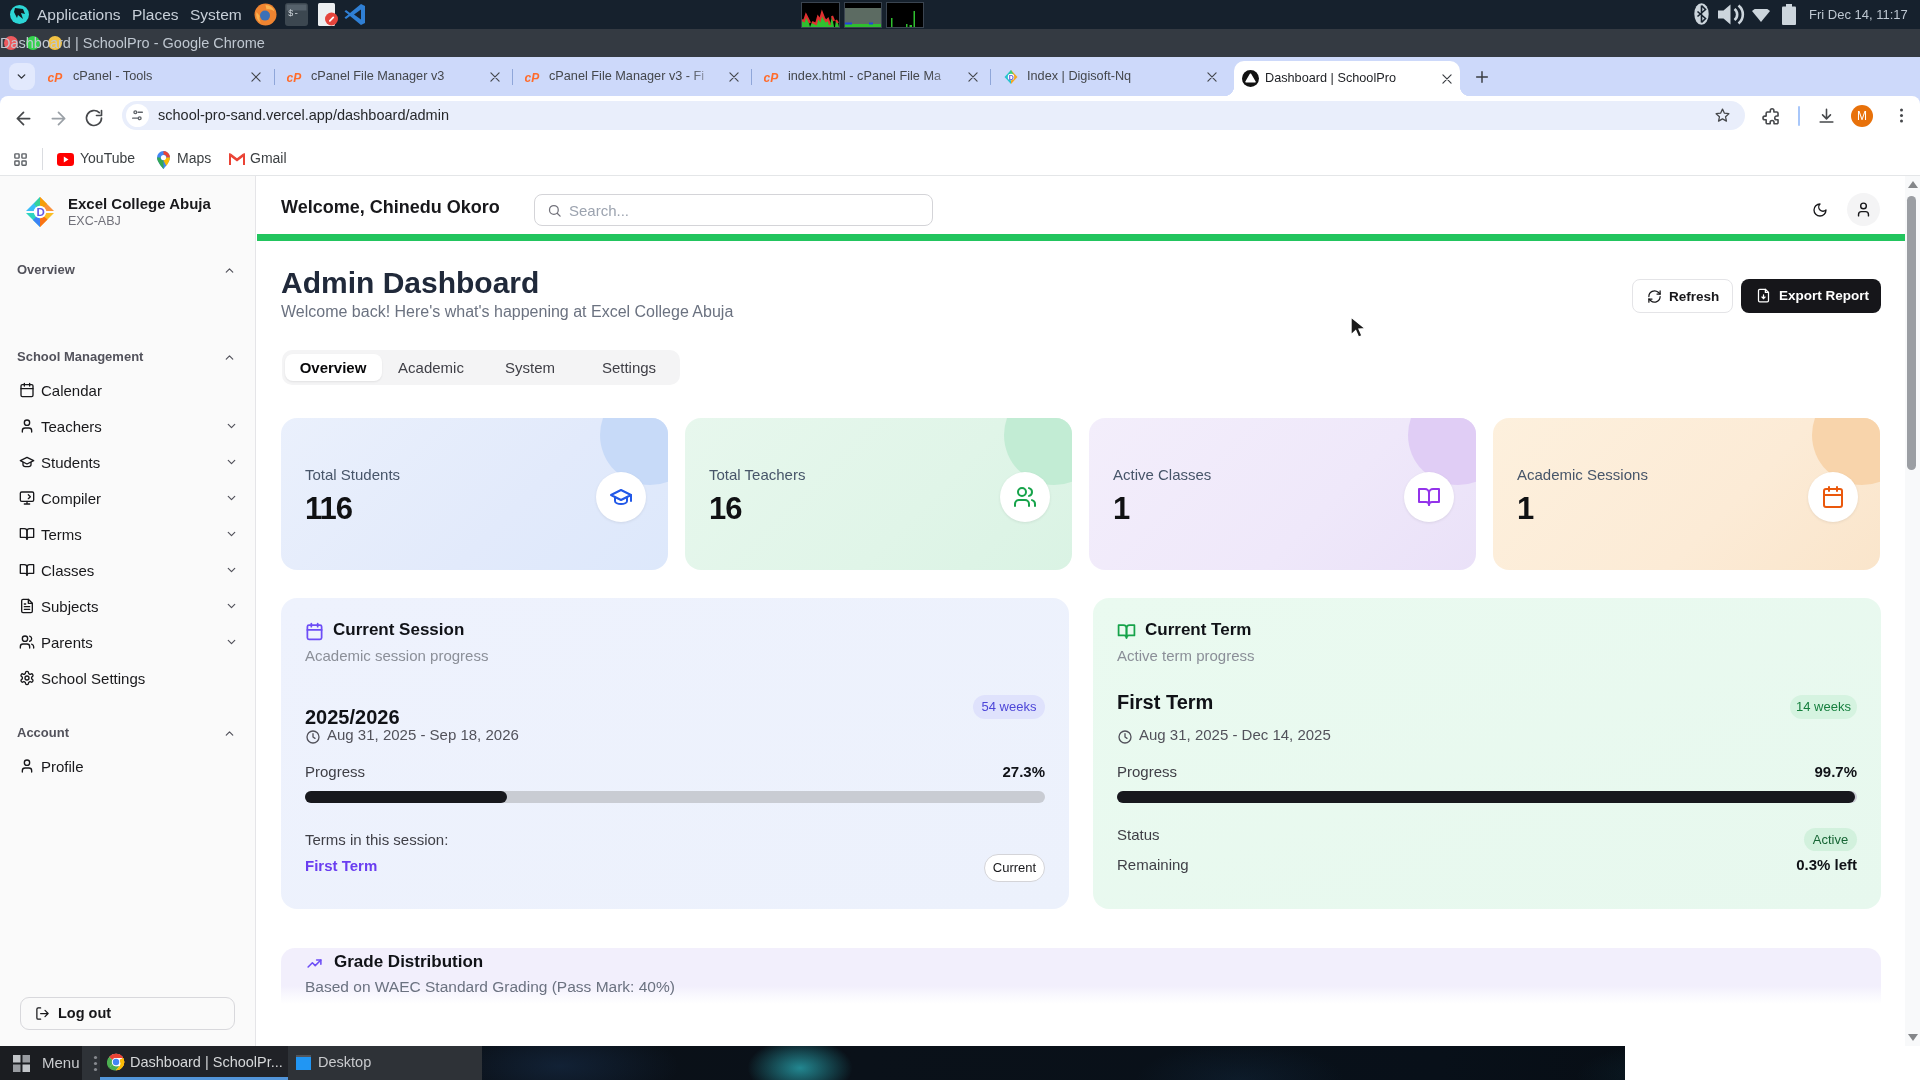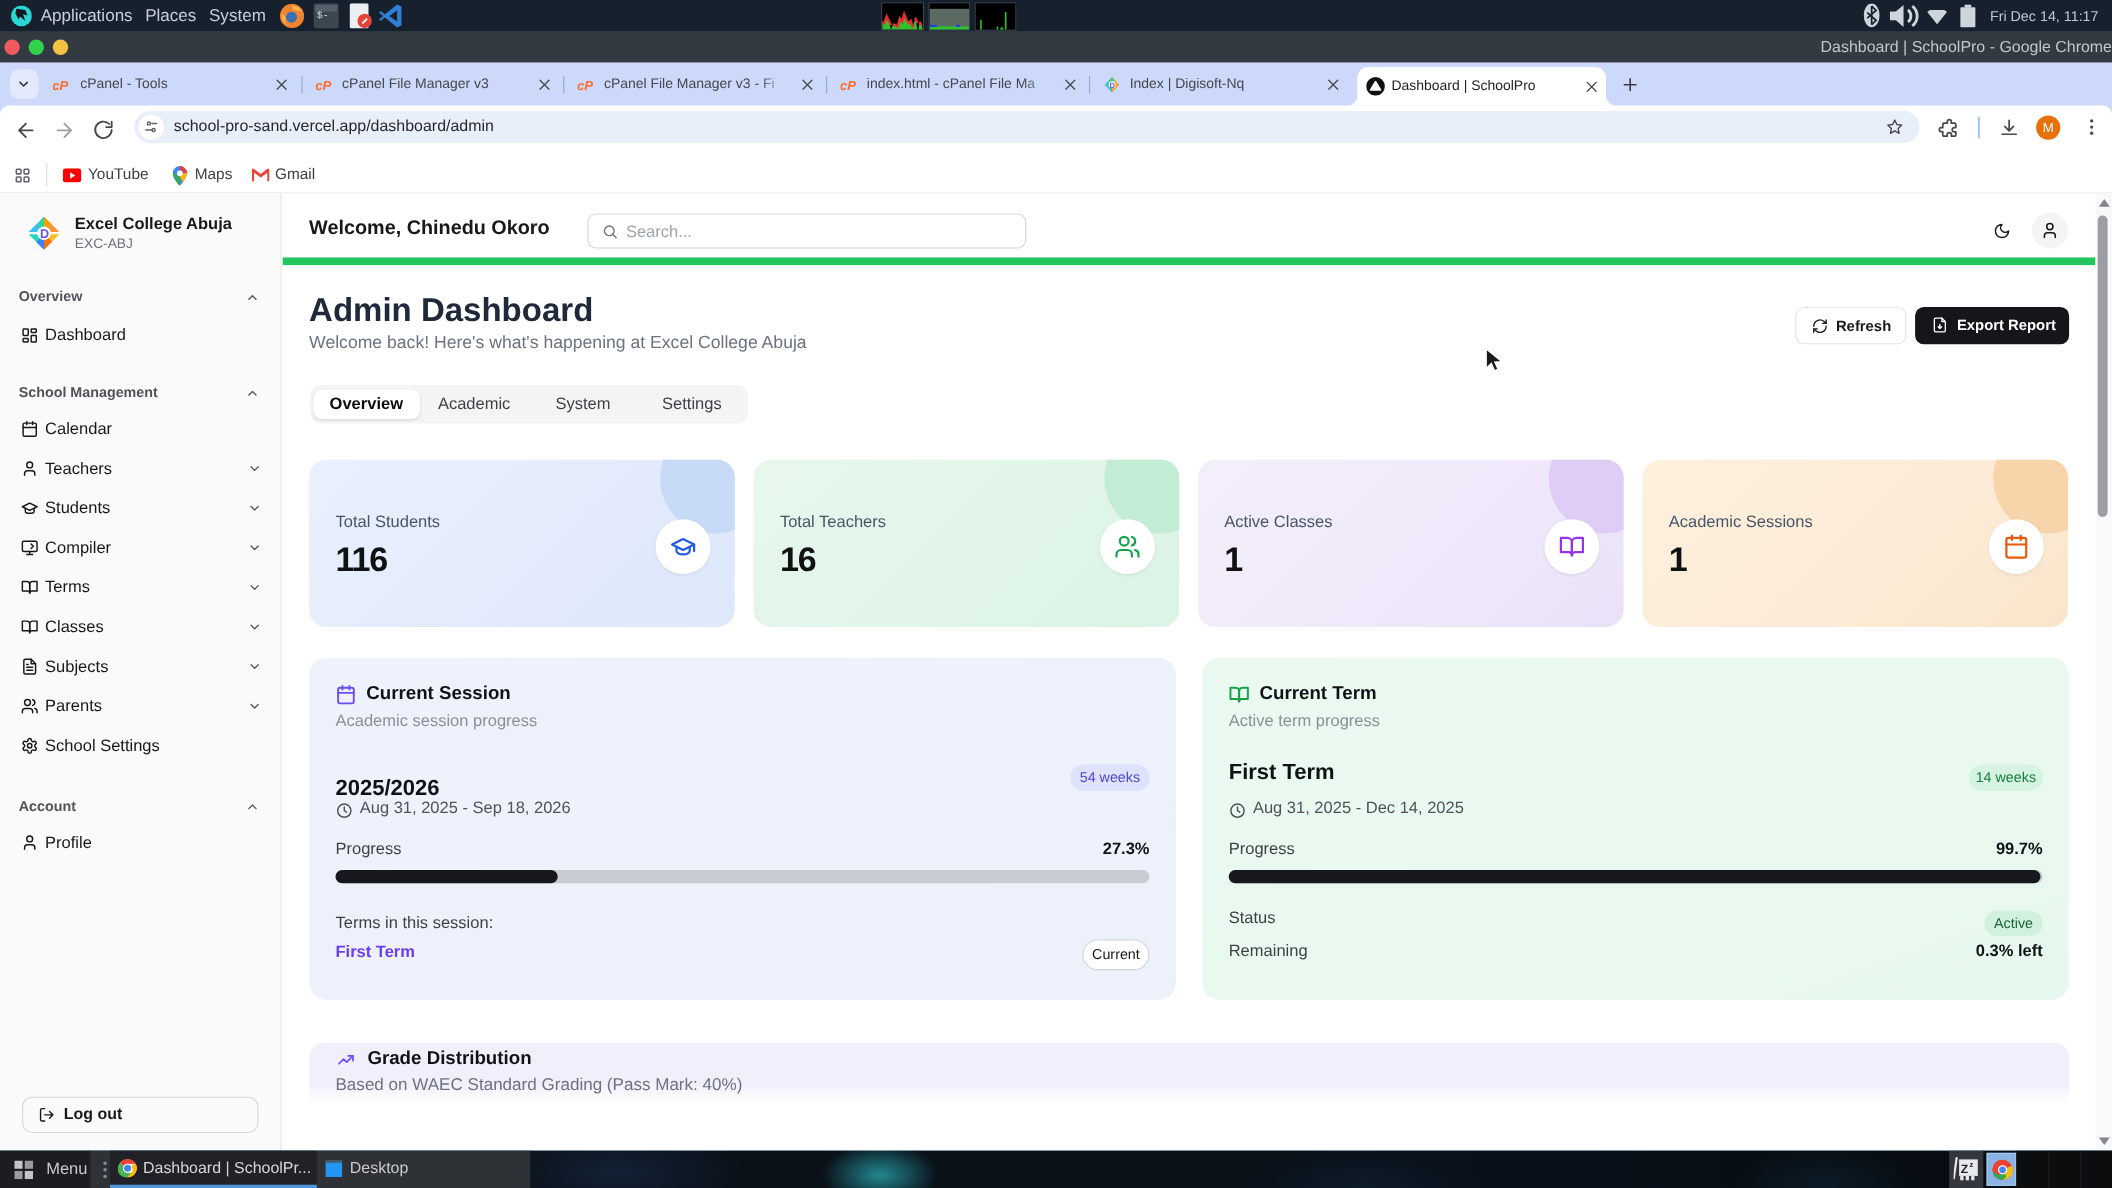--- a/index.html
+++ b/index.html
@@ -9,21 +9,21 @@
 .abs { position:absolute; }
 
 
 .panel { position:absolute; left:0; top:0; width:1920px; height:29px; background:#16212d; color:#c7cfd8; }
 .panel .menu { position:absolute; top:0; height:29px; line-height:29px; font-size:15.5px; }
 .graphbox { position:absolute; top:2px; height:26px; background:#000; border:1px solid #3a4450; }
 
 
 .titlebar { position:absolute; left:0; top:29px; width:1920px; height:28px; background:#343a42; }
 .tdot { position:absolute; top:7px; width:14px; height:14px; border-radius:50%; }
-.title-txt { position:absolute; top:0; width:100%; text-align:right; line-height:28px; font-size:14.5px; color:#bfc7d0; }
+.title-txt { position:absolute; top:0; width:100%; text-align:left; line-height:28px; font-size:14.5px; color:#bfc7d0; }
 
 
 .tabstrip { position:absolute; left:0; top:57px; width:1920px; height:47px; background:#cdd9fa; }
 .tab { position:absolute; top:0; height:39px; font-size:12.7px; color:#44474c; }
 .tabsep { position:absolute; top:12px; width:1px; height:16px; background:#8fa6d9; }
 .activetab { position:absolute; left:1234px; top:61px; width:226px; height:35px; background:#fff; border-radius:10px 10px 0 0; }
 .curve { position:absolute; bottom:0; width:10px; height:10px; background:transparent; }
 
 
 .toolbar { position:absolute; left:0; top:96px; width:1920px; height:39px; background:#fff; border-radius:8px 8px 0 0; }
@@ -55,21 +55,21 @@
 .bigcard { position:absolute; top:356px; width:788px; height:311px; border-radius:16px; }
 .pill { position:absolute; font-size:13px; border-radius:12px; line-height:24px; padding:0 11px; }
 
 .gd { position:absolute; left:24px; top:706px; width:1600px; height:98px; border-radius:14px 14px 0 0; background:linear-gradient(180deg,#f2effc 0px,#f2effc 38px,#f9f8fe 47px,#ffffff 56px); }
 
 
 .vscroll { position:absolute; left:1905px; top:0; width:15px; height:870px; background:#f8f9fa; }
 .vthumb { position:absolute; left:2px; top:20px; width:9px; height:274px; background:#9b9ea3; border-radius:5px; }
 
 
-.taskbar { position:absolute; left:0; top:1046px; width:1920px; height:34px; background:#0c4a6e; overflow:hidden; }
+.taskbar { position:absolute; left:0; top:1046px; width:1625px; height:34px; background:#6d28d9; overflow:hidden; }
 </style>
 </head>
 <body>
 <div class="screen">
   <div class="panel" id="panel">
 
     <svg class="abs" style="left:10px;top:5px;" width="19" height="19" viewBox="0 0 19 19">
       <circle cx="9.5" cy="9.5" r="9.5" fill="#2cd5d5"></circle>
       <path d="M5 3 L13 4 L15 9 L11 8 L13 14 L8 10 L7 13 L4 7 Z" fill="#10181f"></path>
     </svg>
@@ -301,29 +301,20 @@
         </g>
       </svg>
       <div class="abs" style="left:68px;top:19px;font-size:15px;font-weight:bold;color:#18181b;">Excel College Abuja</div>
       <div class="abs" style="left:68px;top:38px;font-size:12.5px;color:#71717a;">EXC-ABJ</div>
 
       <div class="slabel" style="left:17px;top:86px;">Overview</div>
       <svg class="abs" style="right:19px;top:88px;" width="13" height="13" viewBox="0 0 24 24" fill="none" stroke="#52525b" stroke-width="2.2" stroke-linecap="round" stroke-linejoin="round">
           <path d="M18 15l-6-6-6 6"></path>
         </svg>
 
-      <div class="sitem" style="top:111px;">
-        <svg class="ic" width="16" height="16" viewBox="0 0 24 24" fill="none" stroke="#18181b" stroke-width="2" stroke-linecap="round" stroke-linejoin="round">
-            <rect x="3" y="3" width="7" height="9" rx="1"></rect>
-            <rect x="14" y="3" width="7" height="5" rx="1"></rect>
-            <rect x="14" y="12" width="7" height="9" rx="1"></rect>
-            <rect x="3" y="16" width="7" height="5" rx="1"></rect>
-          </svg>
-        <span class="txt">Dashboard</span>
-      </div>
 
       <div class="slabel" style="left:17px;top:173px;">School Management</div>
       <svg class="abs" style="right:19px;top:175px;" width="13" height="13" viewBox="0 0 24 24" fill="none" stroke="#52525b" stroke-width="2.2" stroke-linecap="round" stroke-linejoin="round">
           <path d="M18 15l-6-6-6 6"></path>
         </svg>
 
       <div class="sitem" style="top:196px;">
         <svg class="ic" width="16" height="16" viewBox="0 0 24 24" fill="none" stroke="#18181b" stroke-width="2" stroke-linecap="round" stroke-linejoin="round">
             <rect x="3" y="4" width="18" height="18" rx="2"></rect>
             <path d="M16 2v4M8 2v4M3 10h18"></path>

